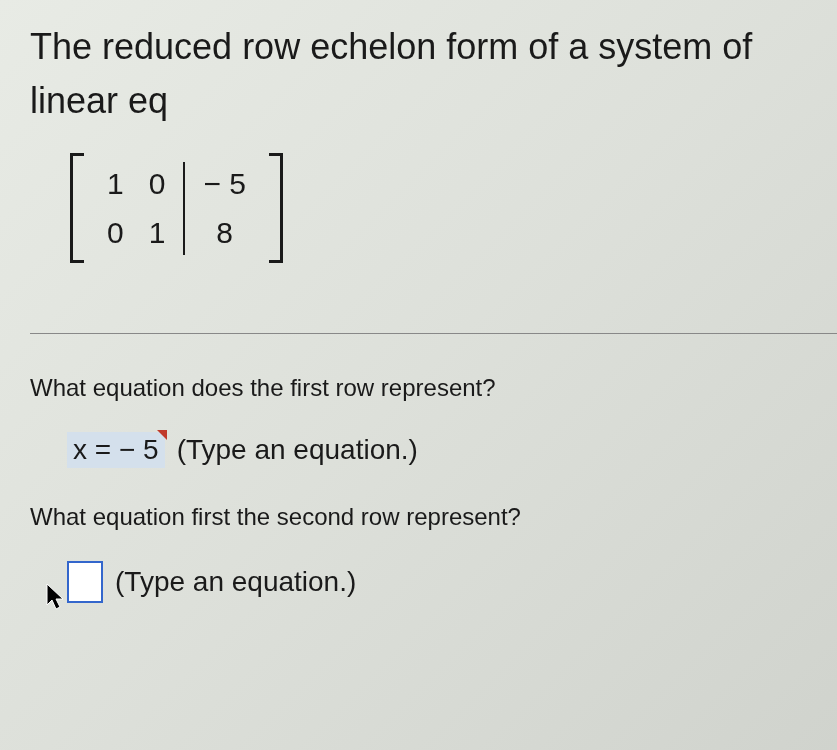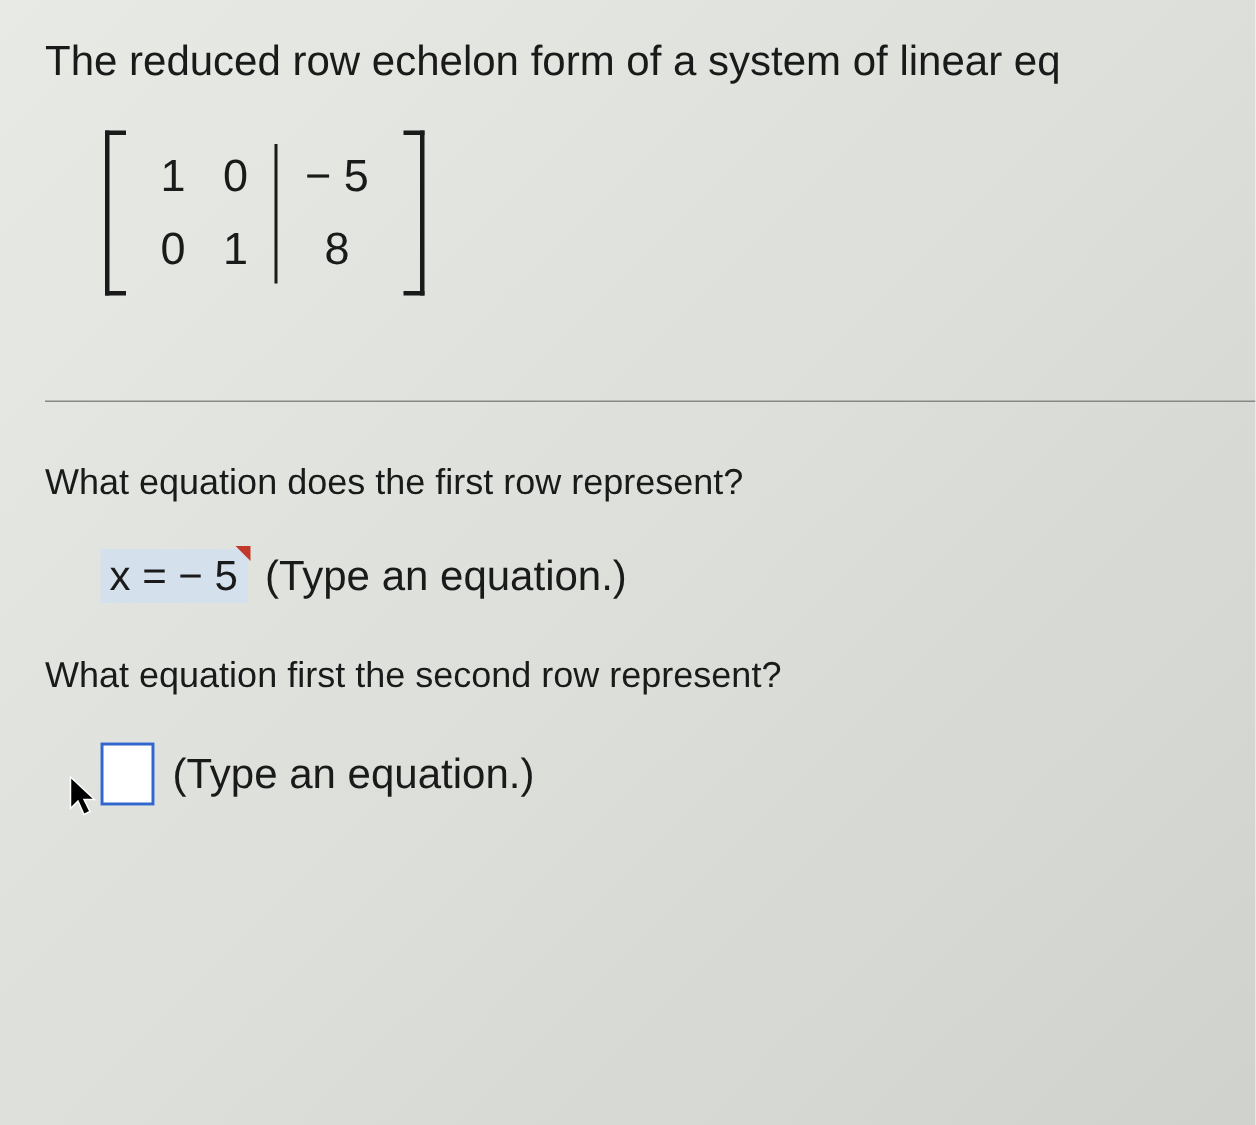--- a/index.html
+++ b/index.html
@@ -10,21 +10,21 @@
     body {
       font-family: Arial, Helvetica, sans-serif;
       background: linear-gradient(135deg, #e8ebe5 0%, #dde0da 50%, #d0d3cd 100%);
       width: 837px;
       height: 750px;
       padding: 20px 0 0 30px;
       color: #1a1a1a;
       overflow: hidden;
     }
     .problem-text {
-      font-size: 28px;
+      font-size: 36px;
       line-height: 1.5;
       margin-bottom: 25px;
     }
     .matrix-container {
       margin-left: 40px;
       margin-bottom: 40px;
       position: relative;
       display: inline-block;
     }
     .matrix {

